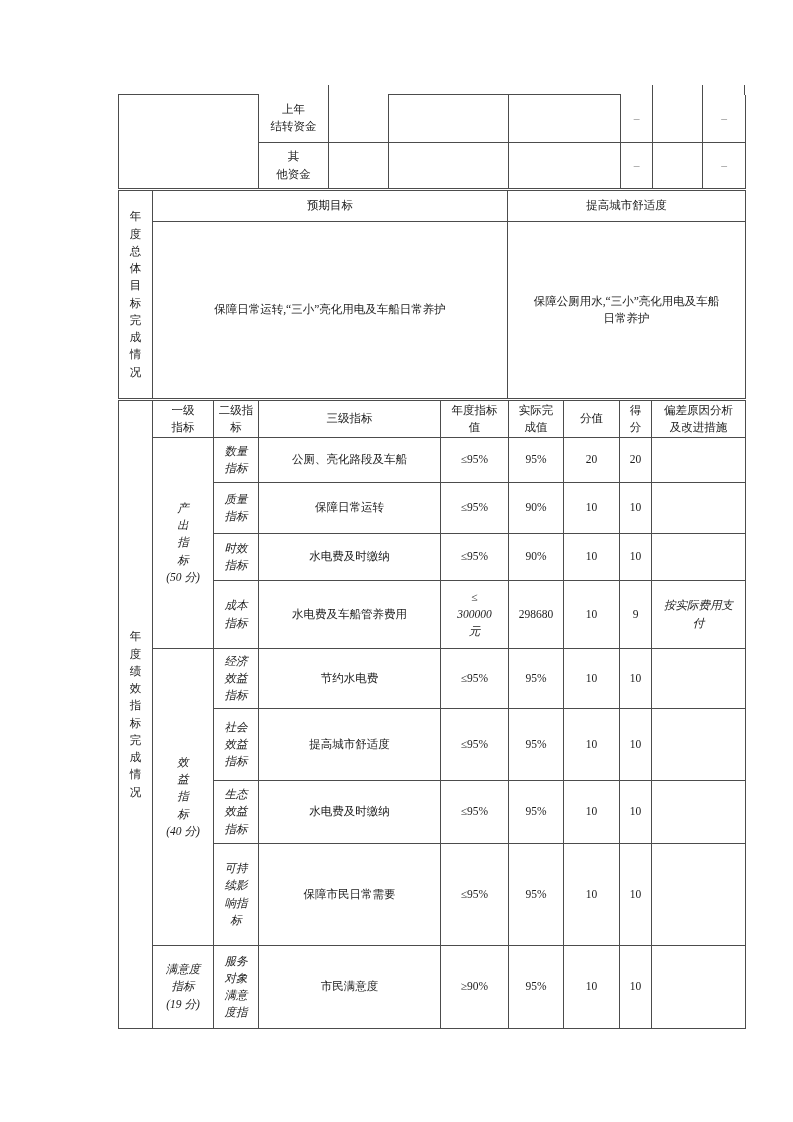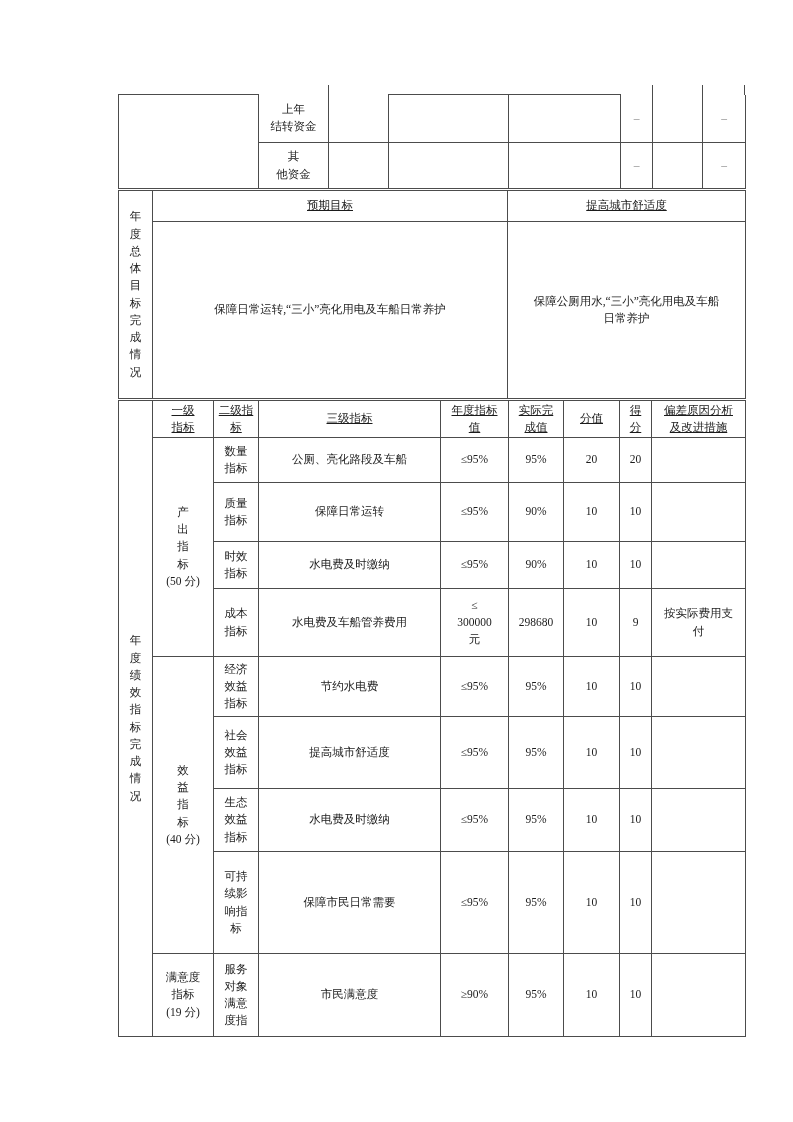--- a/index.html
+++ b/index.html
@@ -12,22 +12,22 @@
   table.t td {
     border:1px solid #4c4c4c; padding:0; text-align:center; vertical-align:middle;
     font-size:11.5px; line-height:1.5; overflow:hidden;
   }
   .pre   { white-space:pre-line; }
   .noTop { border-top:none !important; }
   .lblR  { text-align:right; padding-right:5px; line-height:22px; }
   .dash  { color:#8c8c8c; font-size:12px; }
   .vlabel  { white-space:pre-line; font-size:11px; line-height:19px; }
   .vlabel2 { white-space:pre-line; font-size:10px; line-height:11px; }
-  .hdr   { line-height:16px;text-decoration:underline; }
-  .stack { line-height:20px; }
+  .hdr   { line-height:16px; }
+  .stack { line-height:20px;font-style:italic; }
   .goalcell { text-align:left; vertical-align:top; padding:7px 6px 0 6px; line-height:22px; }
   .scoreR { text-align:right; padding-right:5px; }
   .stub { position:absolute; width:1px; background:#4c4c4c; top:85px; height:10px; }
 </style>
 </head>
 <body>
 
 <div class="page">
 
   <div class="stub" style="left:328px"></div>
@@ -148,21 +148,21 @@
 (50 分)</td>
       <td class="stack pre">数量
 指标</td>
       <td>公厕、亮化路段及车船</td>
       <td class="pre">≤95%</td>
       <td>95%</td>
       <td class="scoreR">20</td>
       <td>20</td>
       <td></td>
     </tr>
-    <tr style="height:59px">
+    <tr style="height:51px">
       <td class="stack pre">质量
 指标</td>
       <td>保障日常运转</td>
       <td class="pre">≤95%</td>
       <td>90%</td>
       <td class="scoreR">10</td>
       <td>10</td>
       <td></td>
     </tr>
     <tr style="height:47px">

